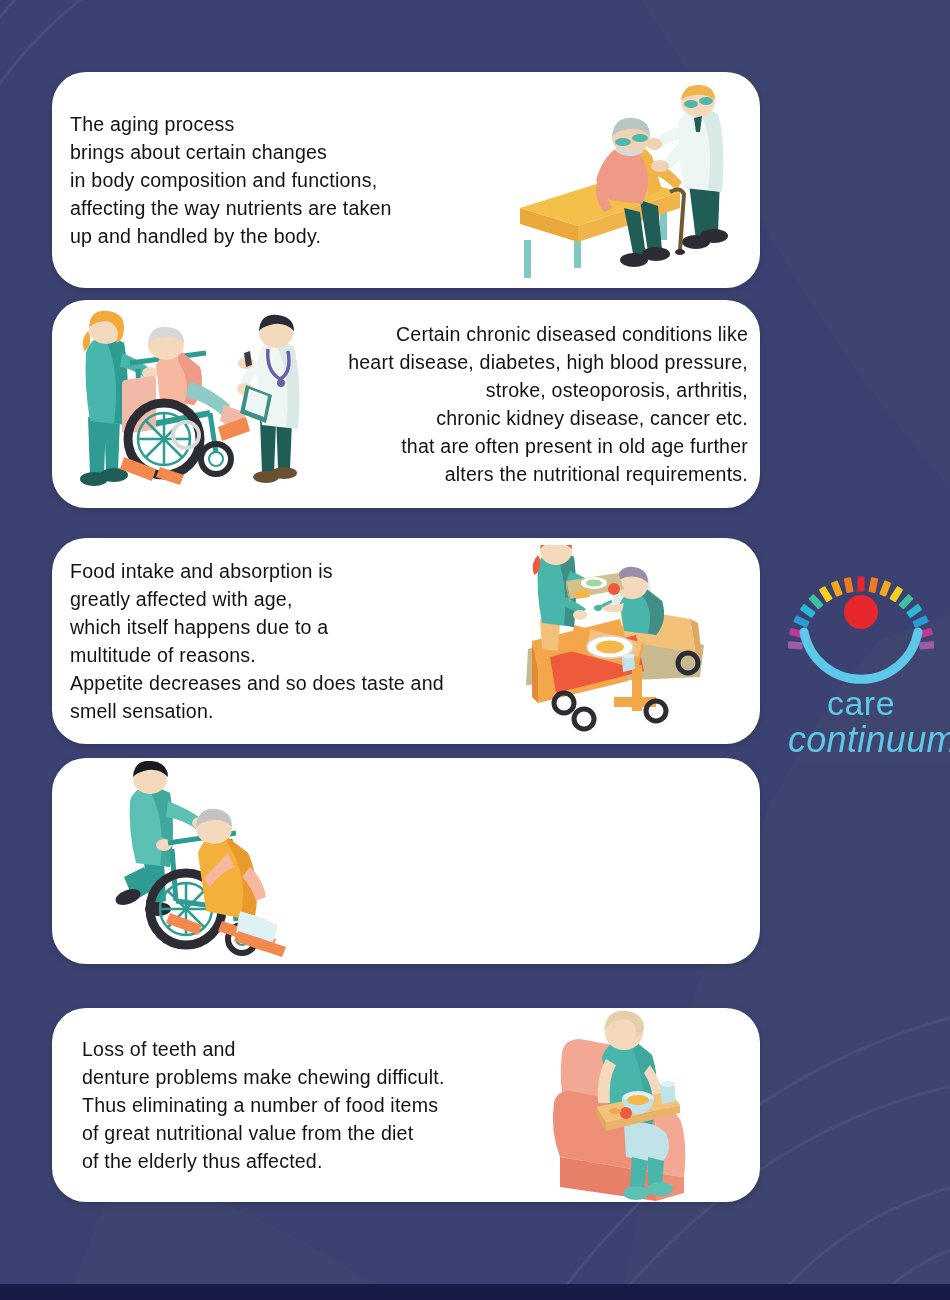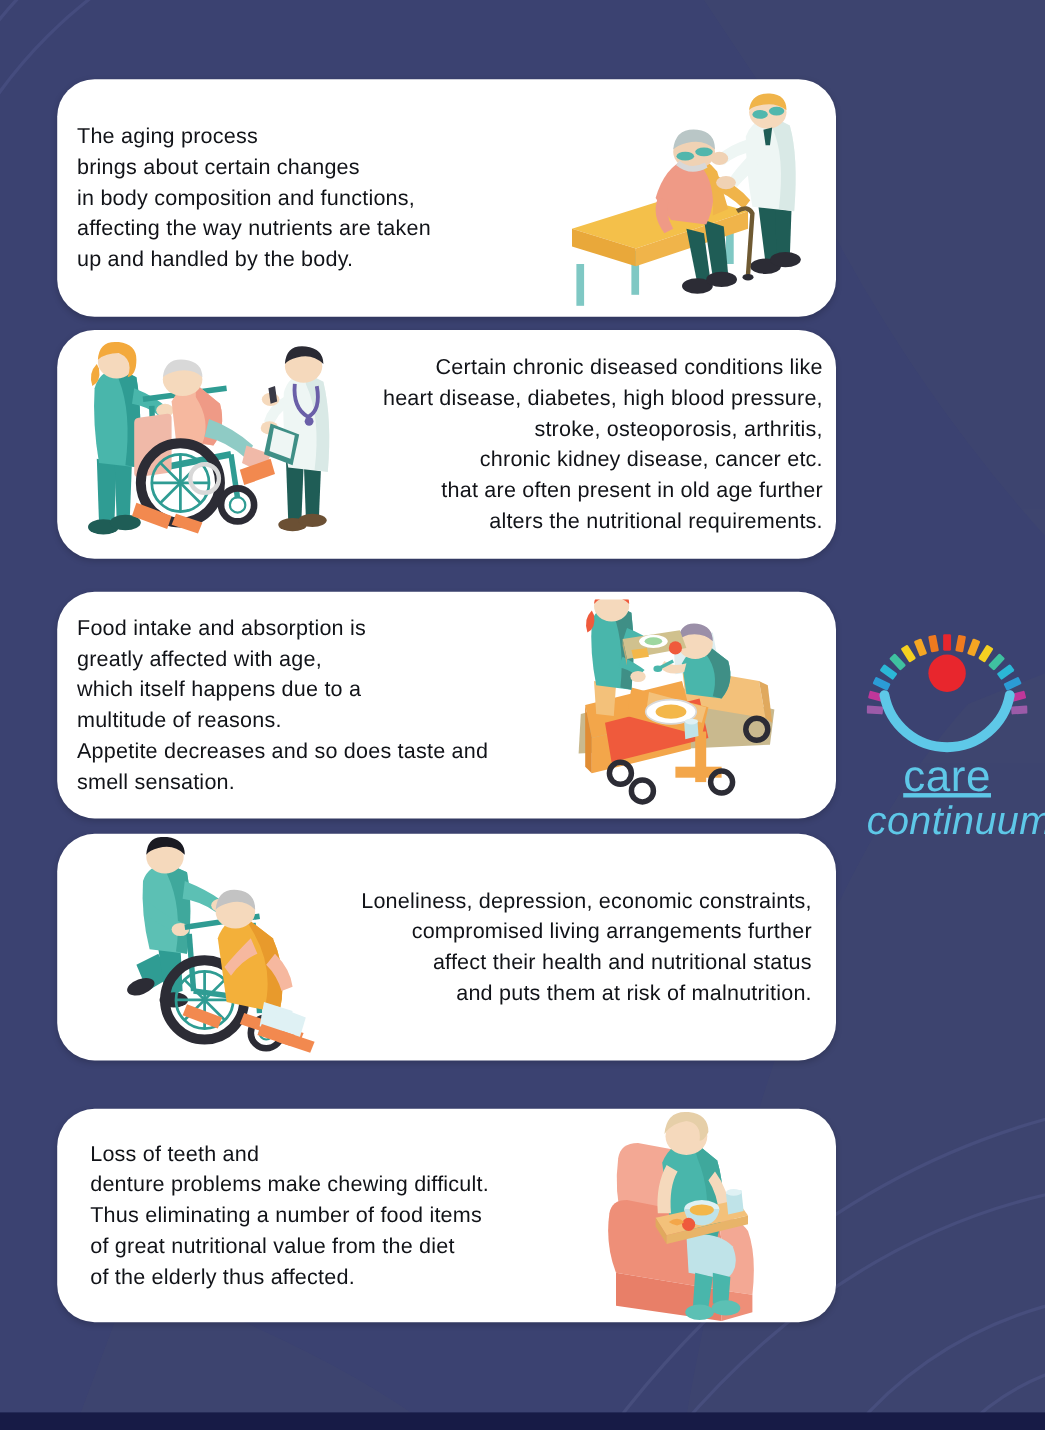--- a/index.html
+++ b/index.html
@@ -77,21 +77,21 @@
     text-align:center;
   }
   .logo-mark { width:146px; height:132px; display:block; }
   .logo-word {
     display:block;
     color:#5ec8e8;
     font-family:"Liberation Sans", sans-serif;
     font-weight:300;
     line-height:1;
   }
-  .logo-care { font-size:40px; letter-spacing:0.5px; margin-top:-4px;text-decoration:underline; }
+  .logo-care { font-size:34px; letter-spacing:0.5px; margin-top:-4px; }
   .logo-cont { font-size:36px; letter-spacing:0.3px; margin-top:2px;font-style:italic; }
 </style>
 </head>
 <body>
 
 <div id="page">
 
   <svg class="bg-arcs" width="950" height="1300" viewBox="0 0 950 1300">
     <defs>
       <clipPath id="pageclip">
@@ -385,24 +385,20 @@
             <path d="M118 92 Q104 106 94 118 L100 126 Q110 112 124 106 Z" fill="#f6b89f"></path>
             <path d="M140 106 Q154 120 156 136 L146 140 Q142 126 132 116 Z" fill="#f6b89f"></path>
 
             <path d="M130 150 L156 158 L150 180 L126 172 Z" fill="#dff1f4"></path>
             <path d="M142 154 L168 164 L162 184 L138 176 Z" fill="#dff1f4"></path>
             <polygon points="146,176 176,186 172,196 142,186" fill="#f2894f"></polygon>
             <polygon points="128,170 158,180 154,190 124,180" fill="#f2894f"></polygon>
           </g>
         </svg>
       </div>
-      <div class="card-text text-right">Loneliness, depression, economic constraints,
-compromised living arrangements further
-affect their health and nutritional status
-and puts them at risk of malnutrition.</div>
     </div>
   </div>
 
   <div class="card" id="card5">
     <div class="card-inner">
       <div class="card-text text-left">Loss of teeth and
 denture problems make chewing difficult.
 Thus eliminating a number of food items
 of great nutritional value from the diet
 of the elderly thus affected.</div>

